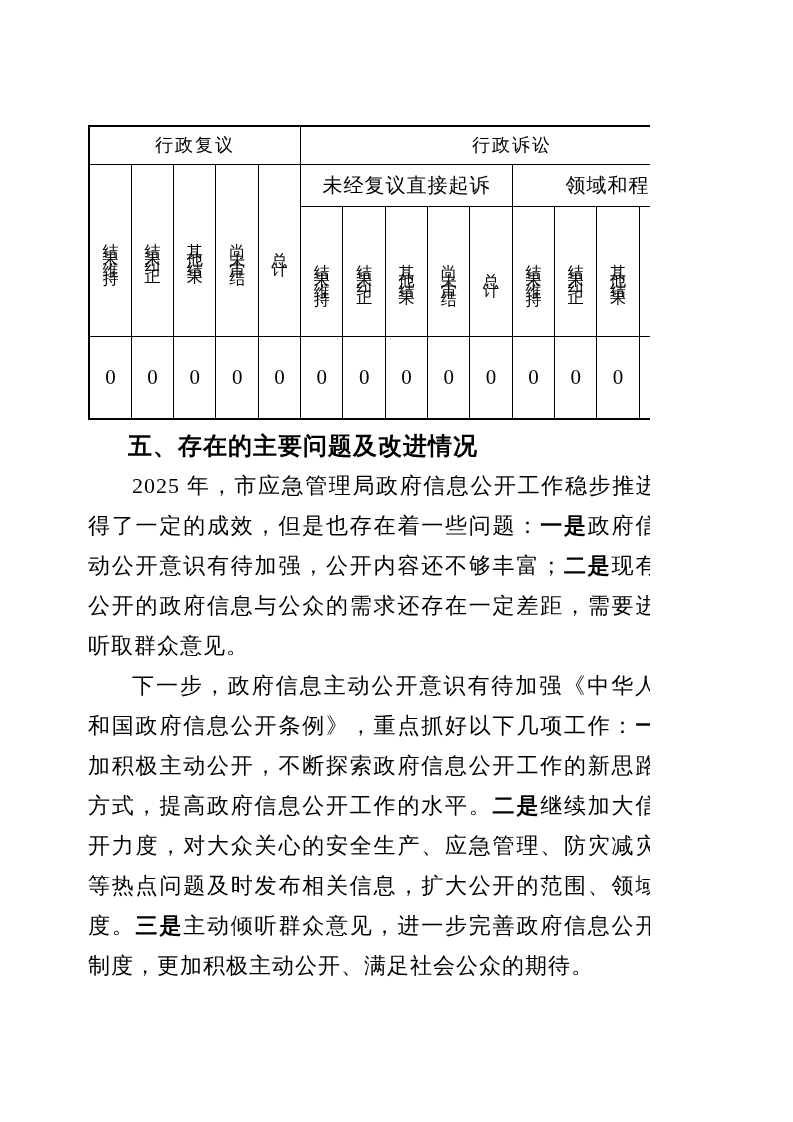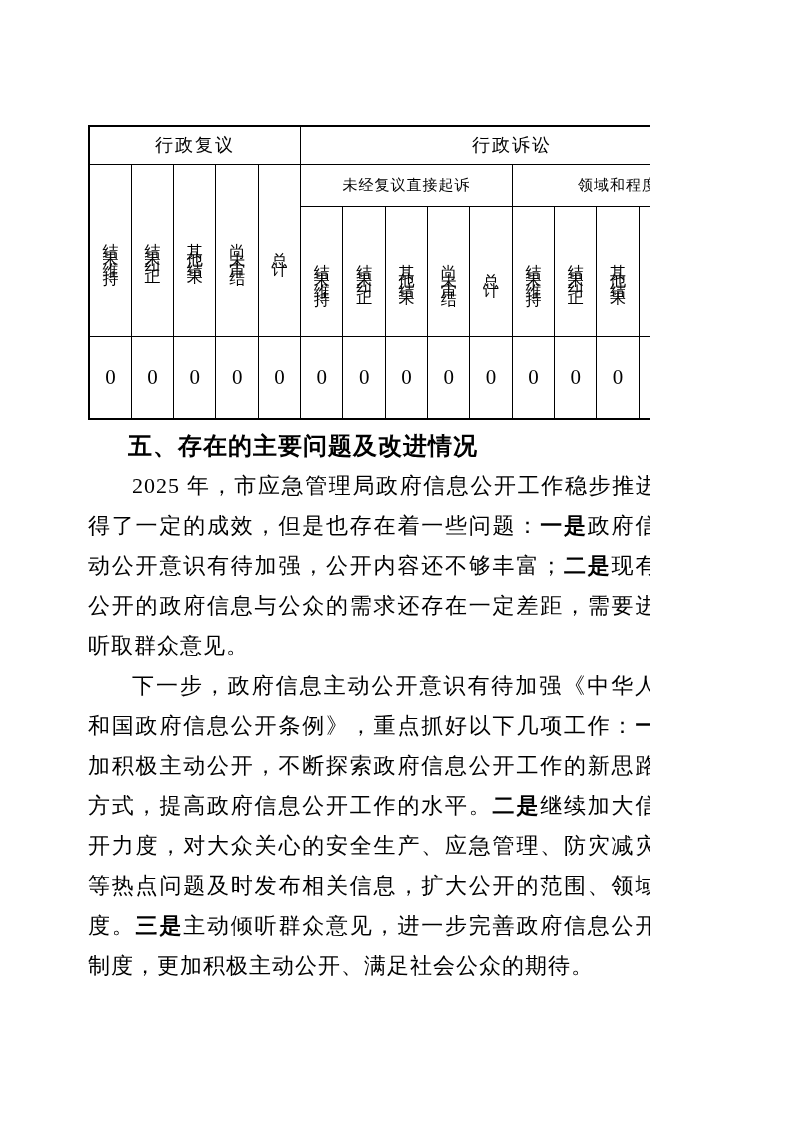--- a/index.html
+++ b/index.html
@@ -20,21 +20,21 @@
     border-collapse:collapse; table-layout:fixed;
     border:2px solid #000;
   }
   .stat-table td {
     border:1px solid #000;
     text-align:center; vertical-align:middle;
     padding:0;
     font-family:"Liberation Serif", serif;
   }
   .group-row td { height:38px; font-size:18px; letter-spacing:2px; }
-  .subgroup-cell { height:42px; font-size:15px; letter-spacing:1px; }
+  .subgroup-cell { height:42px; font-size:20px; letter-spacing:1px; }
   .vheader-cell { height:130px; }
   .vtext {
     display:inline-block;
     writing-mode:vertical-rl;
     text-orientation:upright;
     font-size:16px; line-height:1;
     letter-spacing:9px;
   }
   .value-row td { height:83px; font-size:21px; }
   

